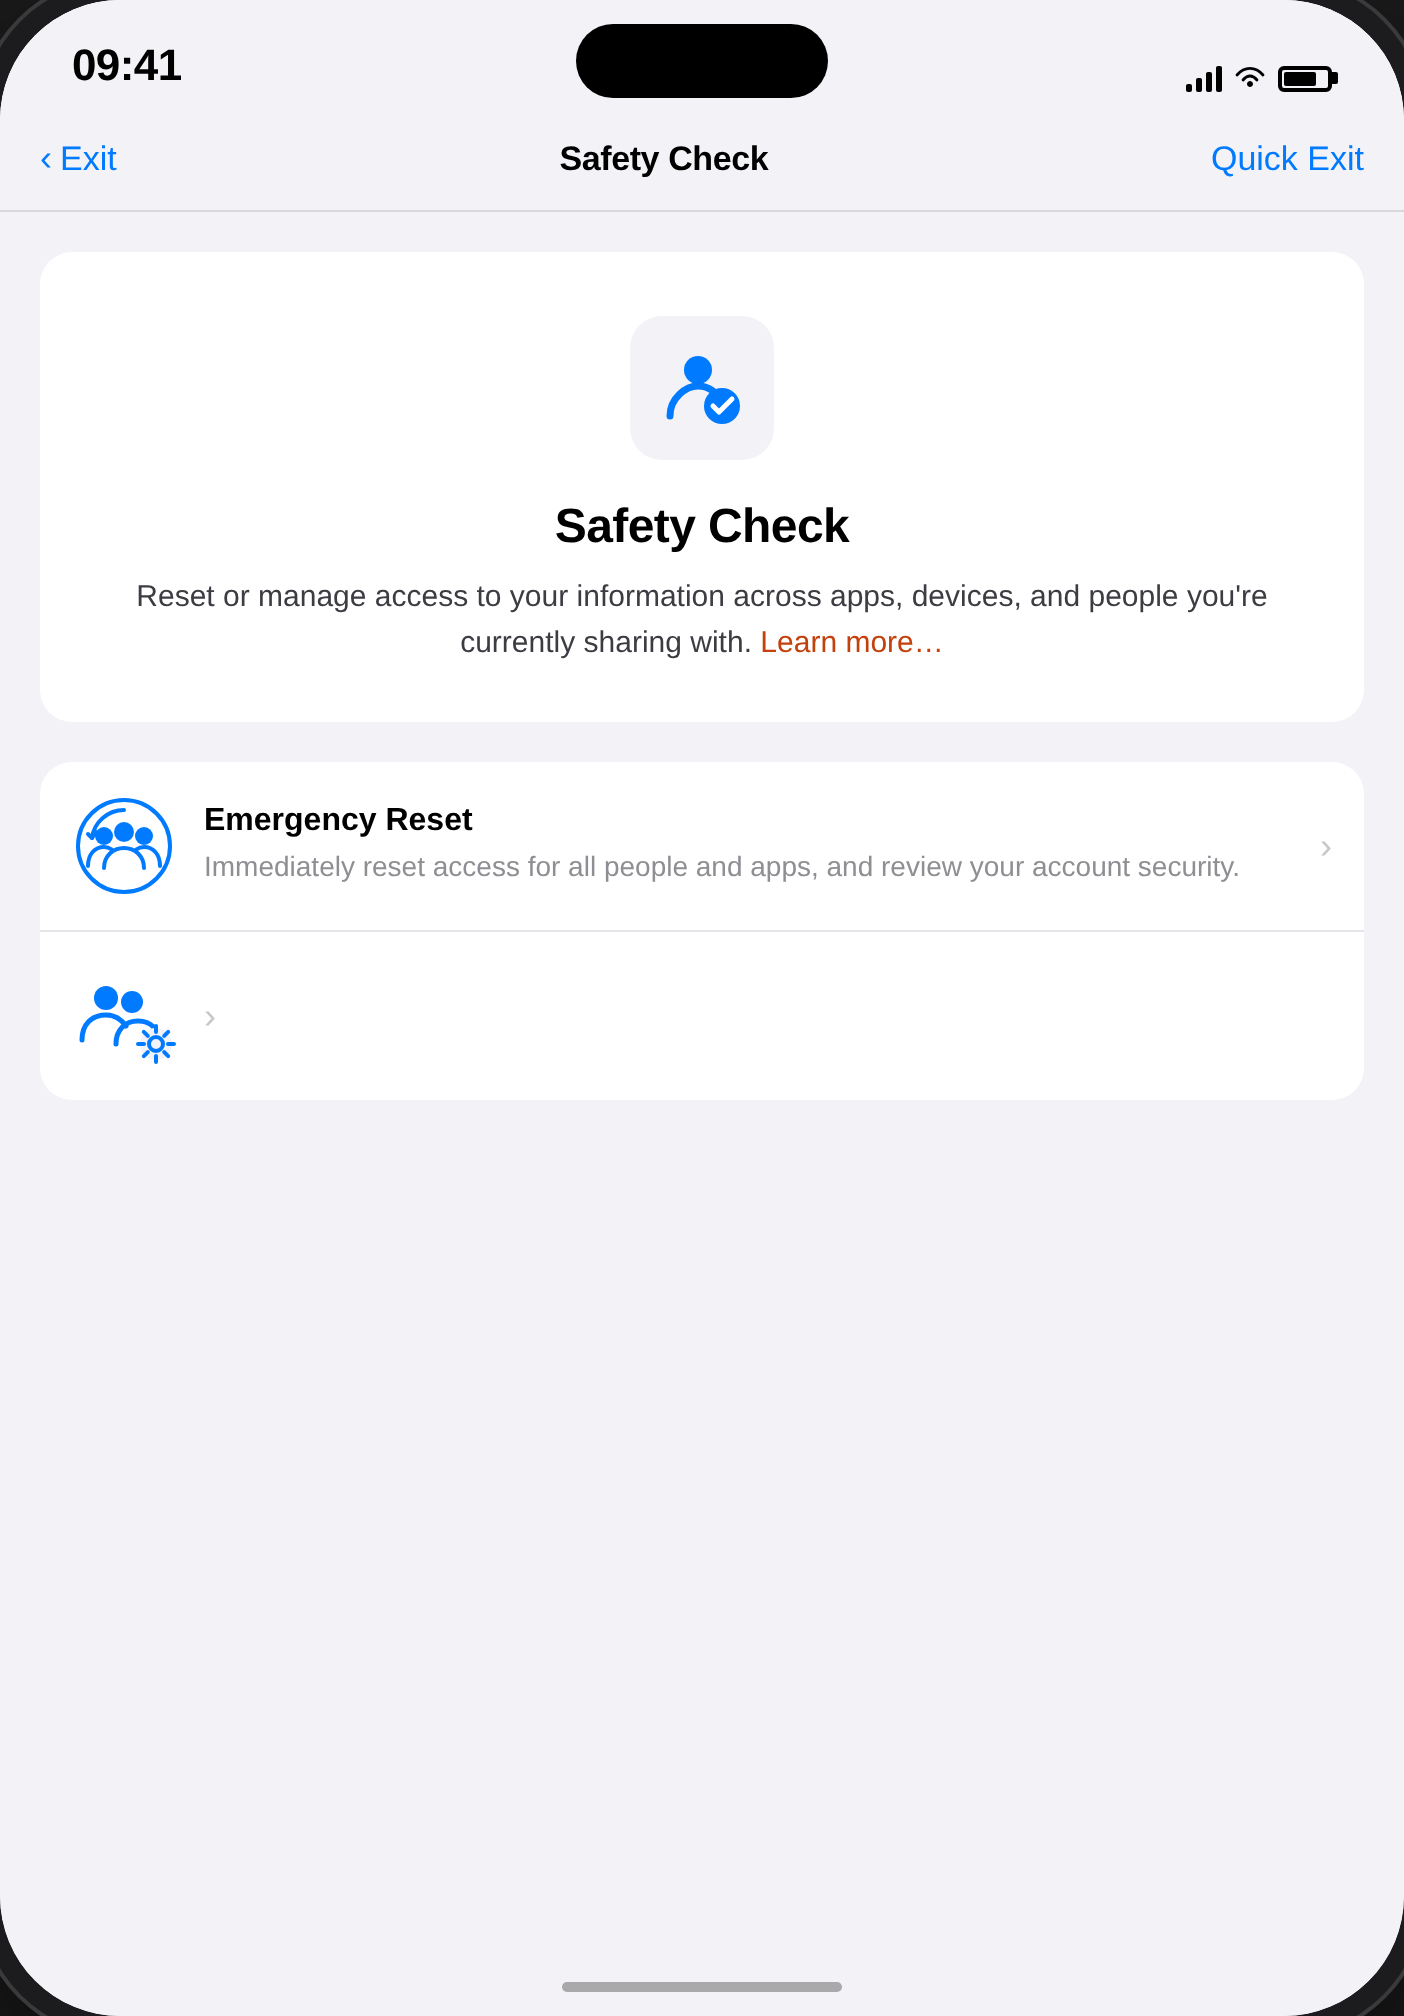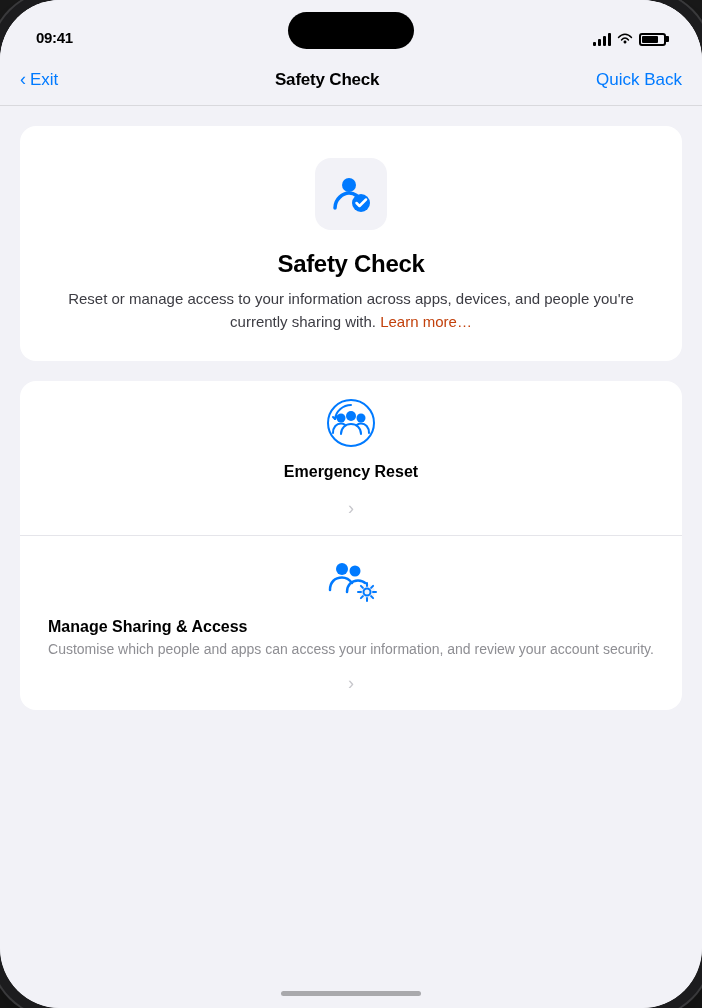--- a/index.html
+++ b/index.html
@@ -53,21 +53,21 @@
       background: #f2f2f7;
       display: flex;
       align-items: flex-end;
       justify-content: space-between;
       padding: 0 36px 8px;
       position: relative;
       z-index: 10;
     }
 
     .status-time {
-      font-size: 15px;
+      font-size: 22px;
       font-weight: 600;
       color: #000;
       letter-spacing: -0.3px;
     }
 
     
     .dynamic-island {
       position: absolute;
       top: 12px;
       left: 50%;
@@ -226,21 +226,20 @@
       margin-bottom: 20px;
     }
 
     .option-card {
       background: #fff;
       padding: 16px 16px 16px 16px;
       display: flex;
       align-items: center;
       gap: 14px;
       cursor: pointer;
-      flex-direction: column;
     }
 
     .option-card:first-child {
       border-radius: 16px 16px 0 0;
       border-bottom: 0.5px solid #e5e5ea;
     }
 
     .option-card:last-child {
       border-radius: 0 0 16px 16px;
     }
@@ -323,21 +322,21 @@
         </div>
       </div>
     </div>
 
     <div class="nav-bar">
       <div class="nav-back">
         <span class="nav-chevron">‹</span>
         <span>Exit</span>
       </div>
       <span class="nav-title">Safety Check</span>
-      <span class="nav-quick-exit">Quick Back</span>
+      <span class="nav-quick-exit">Quick Exit</span>
     </div>
 
     <div class="content">
 
       <div class="hero-card">
         <div class="hero-icon">
           <svg width="44" height="44" viewBox="0 0 44 44" fill="none">
 
             <circle cx="20" cy="13" r="7" fill="#007aff"></circle>
             <path d="M6 36 C6 27 14 21 20 21 C23 21 25.5 22 27.5 23.5" stroke="#007aff" stroke-width="3.5" stroke-linecap="round" fill="none"></path>
@@ -367,43 +366,40 @@
                 <path d="M6 34 C6 28 9.5 24.5 14 24.5 C15.5 24.5 16.8 25 18 25.8" stroke="#007aff" stroke-width="2" fill="none" stroke-linecap="round"></path>
                 <path d="M30 25.8 C31.2 25 32.5 24.5 34 24.5 C38.5 24.5 42 28 42 34" stroke="#007aff" stroke-width="2" fill="none" stroke-linecap="round"></path>
                 <path d="M14 35 C14 29 18.5 25 24 25 C29.5 25 34 29 34 35" stroke="#007aff" stroke-width="2" fill="none" stroke-linecap="round"></path>
 
                 <path d="M24 6 C16 6 9 12 8 20" stroke="#007aff" stroke-width="2" fill="none" stroke-linecap="round"></path>
                 <path d="M6 18 L8 20 L10 17" stroke="#007aff" stroke-width="2" fill="none" stroke-linecap="round" stroke-linejoin="round"></path>
               </svg>
             </div>
             <div class="option-text">
               <div class="option-title">Emergency Reset</div>
+              <div class="option-description">Immediately reset access for all people and apps, and review your account security.</div>
             </div>
             <span class="option-chevron">›</span>
           </div>
 
           <div class="option-card">
             <div class="option-icon">
               <svg width="52" height="52" viewBox="0 0 52 52" fill="none">
 
                 <circle cx="17" cy="17" r="6" fill="#007aff"></circle>
                 <path d="M5 38 C5 30 10 25.5 17 25.5 C21 25.5 24.5 27.5 27 31" stroke="#007aff" stroke-width="2.5" fill="none" stroke-linecap="round"></path>
                 <circle cx="30" cy="19" r="5.5" fill="#007aff"></circle>
                 <path d="M22 40 C22 33 26.5 28.5 33 28.5 C39.5 28.5 44 33 44 40" stroke="#007aff" stroke-width="2.5" fill="none" stroke-linecap="round"></path>
 
                 <circle cx="42" cy="40" r="8" fill="#f2f2f7"></circle>
                 <circle cx="42" cy="40" r="3.5" stroke="#007aff" stroke-width="2" fill="none"></circle>
                 <path d="M42 31 L42 34 M42 46 L42 49 M33 40 L36 40 M48 40 L51 40" stroke="#007aff" stroke-width="2" stroke-linecap="round"></path>
                 <path d="M35.9 33.9 L37.9 35.9 M46.1 44.1 L48.1 46.1 M35.9 46.1 L37.9 44.1 M46.1 35.9 L48.1 33.9" stroke="#007aff" stroke-width="2" stroke-linecap="round"></path>
               </svg>
             </div>
-            <div class="option-text">
-              <div class="option-title">Manage Sharing &amp; Access</div>
-              <div class="option-description">Customise which people and apps can access your information, and review your account security.</div>
-            </div>
             <span class="option-chevron">›</span>
           </div>
         </div>
 
       </div>
 
     </div>
 
     <div class="home-indicator"></div>
   </div>

